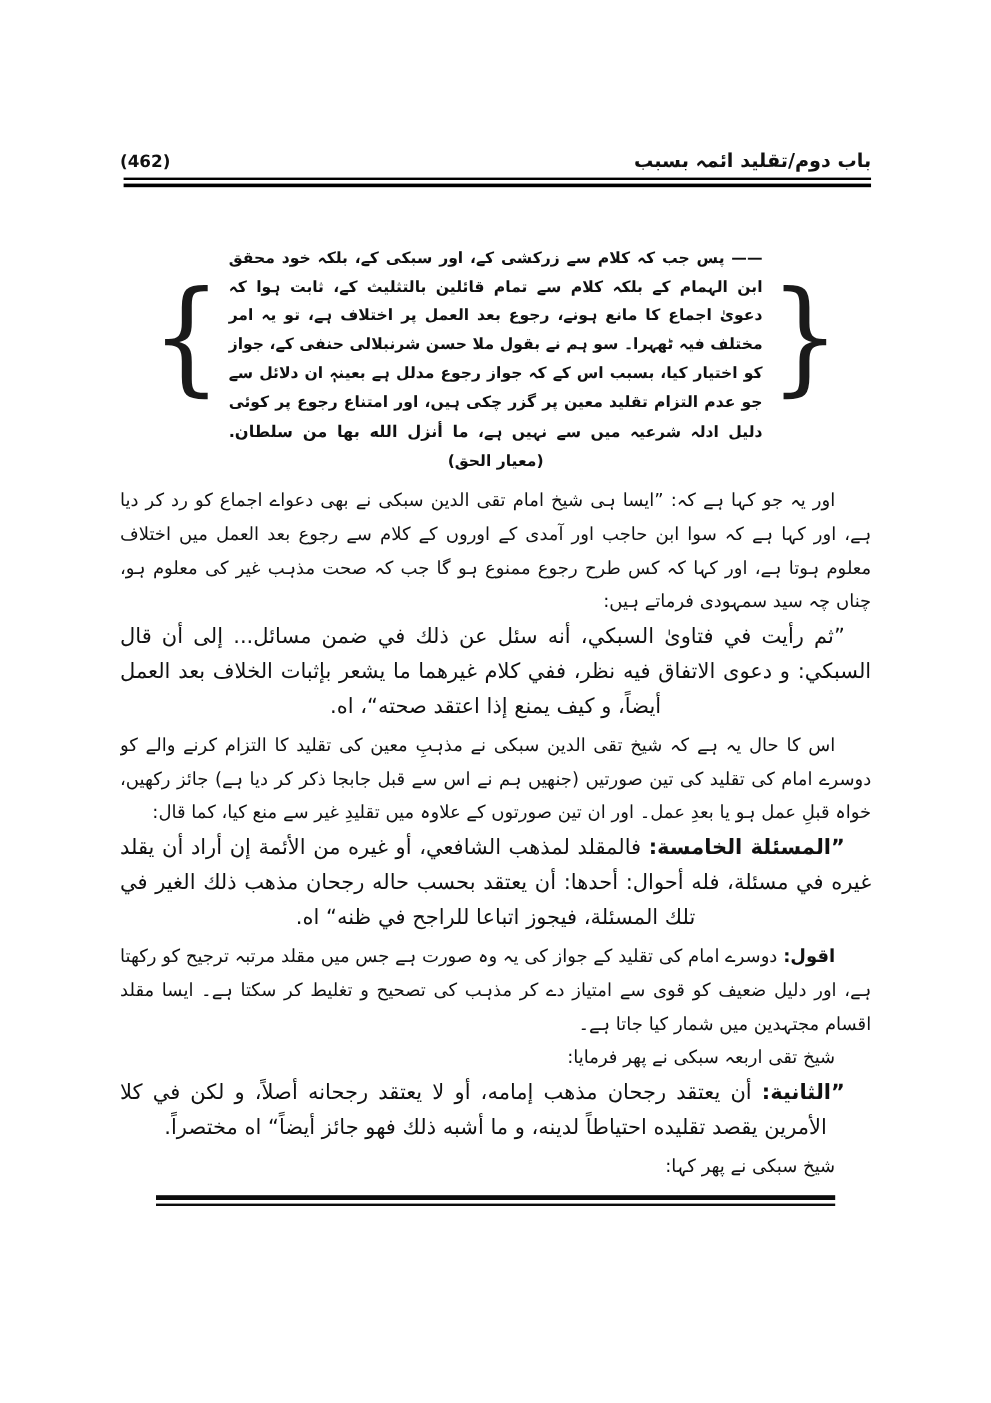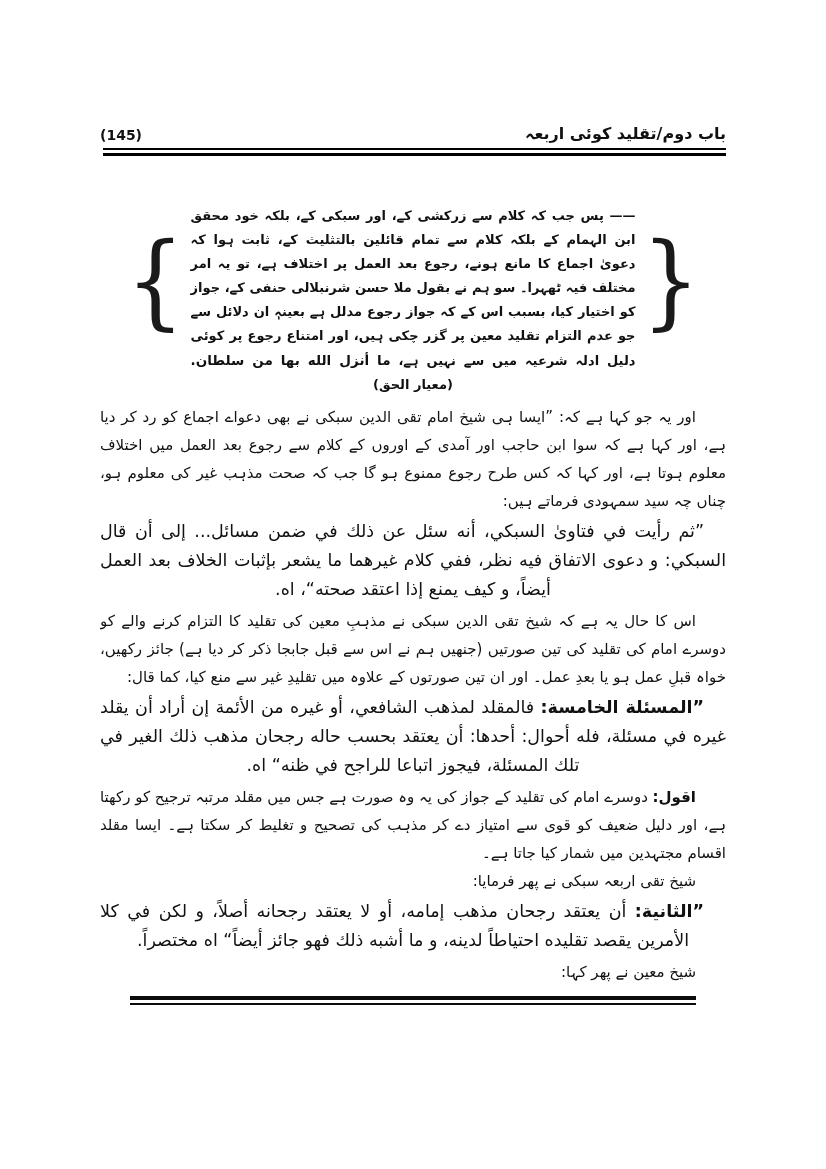--- a/index.html
+++ b/index.html
@@ -107,22 +107,22 @@
     border-bottom: 2px solid #0c0c0c;
   }
 </style>
 </head>
 <body>
 
 <div class="page">
   <div class="content">
 
     <div class="header">
-      <div class="chapter-title">باب دوم/تقلید کوئی اربعہ</div>
-      <div class="page-number">(145)</div>
+      <div class="chapter-title">باب دوم/تقلید ائمہ بسبب</div>
+      <div class="page-number">(462)</div>
     </div>
     <div class="header-rule"></div>
 
     <div class="note">
       <div class="brace">{</div>
       <div class="note-text">
         <span>—— پس جب کہ کلام سے زرکشی کے، اور سبکی کے، بلکہ خود محقق ابن الہمام کے بلکہ کلام سے تمام قائلین بالتثلیث کے، ثابت ہوا کہ دعویٰ اجماع کا مانع ہونے، رجوع بعد العمل پر اختلاف ہے، تو یہ امر مختلف فیہ ٹھہرا۔ سو ہم نے بقول ملا حسن شرنبلالی حنفی کے، جواز کو اختیار کیا، بسبب اس کے کہ جواز رجوع مدلل ہے بعینہٖ ان دلائل سے جو عدم التزام تقلید معین پر گزر چکی ہیں، اور امتناع رجوع پر کوئی دلیل ادلہ شرعیہ میں سے نہیں ہے،</span>
         <b class="ar-inline">ما أنزل الله بها من سلطان.</b>
         <b>(معیار الحق)</b>
       </div>
@@ -130,20 +130,20 @@
     </div>
 
     <div class="body-text">
       <p class="para ur"><span class="lead"></span><span>اور یہ جو کہا ہے کہ: ”ایسا ہی شیخ امام تقی الدین سبکی نے بھی دعواے اجماع کو رد کر دیا ہے، اور کہا ہے کہ سوا ابن حاجب اور آمدی کے اوروں کے کلام سے رجوع بعد العمل میں اختلاف معلوم ہوتا ہے، اور کہا کہ کس طرح رجوع ممنوع ہو گا جب کہ صحت مذہب غیر کی معلوم ہو، چناں چہ سید سمہودی فرماتے ہیں:</span></p>
       <p class="para ar"><span class="lead"></span><span>”ثم رأيت في فتاوىٰ السبكي، أنه سئل عن ذلك في ضمن مسائل... إلى أن قال السبكي: و دعوى الاتفاق فيه نظر، ففي كلام غيرهما ما يشعر بإثبات الخلاف بعد العمل أيضاً، و كيف يمنع إذا اعتقد صحته“، اه.</span></p>
       <p class="para ur"><span class="lead"></span><span>اس کا حال یہ ہے کہ شیخ تقی الدین سبکی نے مذہبِ معین کی تقلید کا التزام کرنے والے کو دوسرے امام کی تقلید کی تین صورتیں (جنھیں ہم نے اس سے قبل جابجا ذکر کر دیا ہے) جائز رکھیں، خواہ قبلِ عمل ہو یا بعدِ عمل۔ اور ان تین صورتوں کے علاوہ میں تقلیدِ غیر سے منع کیا، کما قال:</span></p>
       <p class="para ar"><span class="lead">”المسئلة الخامسة:</span> <span>فالمقلد لمذهب الشافعي، أو غيره من الأئمة إن أراد أن يقلد غيره في مسئلة، فله أحوال: أحدها: أن يعتقد بحسب حاله رجحان مذهب ذلك الغير في تلك المسئلة، فيجوز اتباعا للراجح في ظنه“ اه.</span></p>
       <p class="para ur"><span class="lead">اقول:</span> <span>دوسرے امام کی تقلید کے جواز کی یہ وہ صورت ہے جس میں مقلد مرتبہ ترجیح کو رکھتا ہے، اور دلیل ضعیف کو قوی سے امتیاز دے کر مذہب کی تصحیح و تغلیط کر سکتا ہے۔ ایسا مقلد اقسام مجتہدین میں شمار کیا جاتا ہے۔</span></p>
       <p class="para ur"><span class="lead"></span><span>شیخ تقی اربعہ سبکی نے پھر فرمایا:</span></p>
       <p class="para ar"><span class="lead">”الثانية:</span> <span>أن يعتقد رجحان مذهب إمامه، أو لا يعتقد رجحانه أصلاً، و لكن في كلا الأمرين يقصد تقليده احتياطاً لدينه، و ما أشبه ذلك فهو جائز أيضاً“ اه مختصراً.</span></p>
-      <p class="para ur"><span class="lead"></span><span>شیخ معین نے پھر کہا:</span></p>
+      <p class="para ur"><span class="lead"></span><span>شیخ سبکی نے پھر کہا:</span></p>
 
     </div>
 
   </div>
 
   <div class="footer-rule"></div>
 </div>
 
 </body></html>

